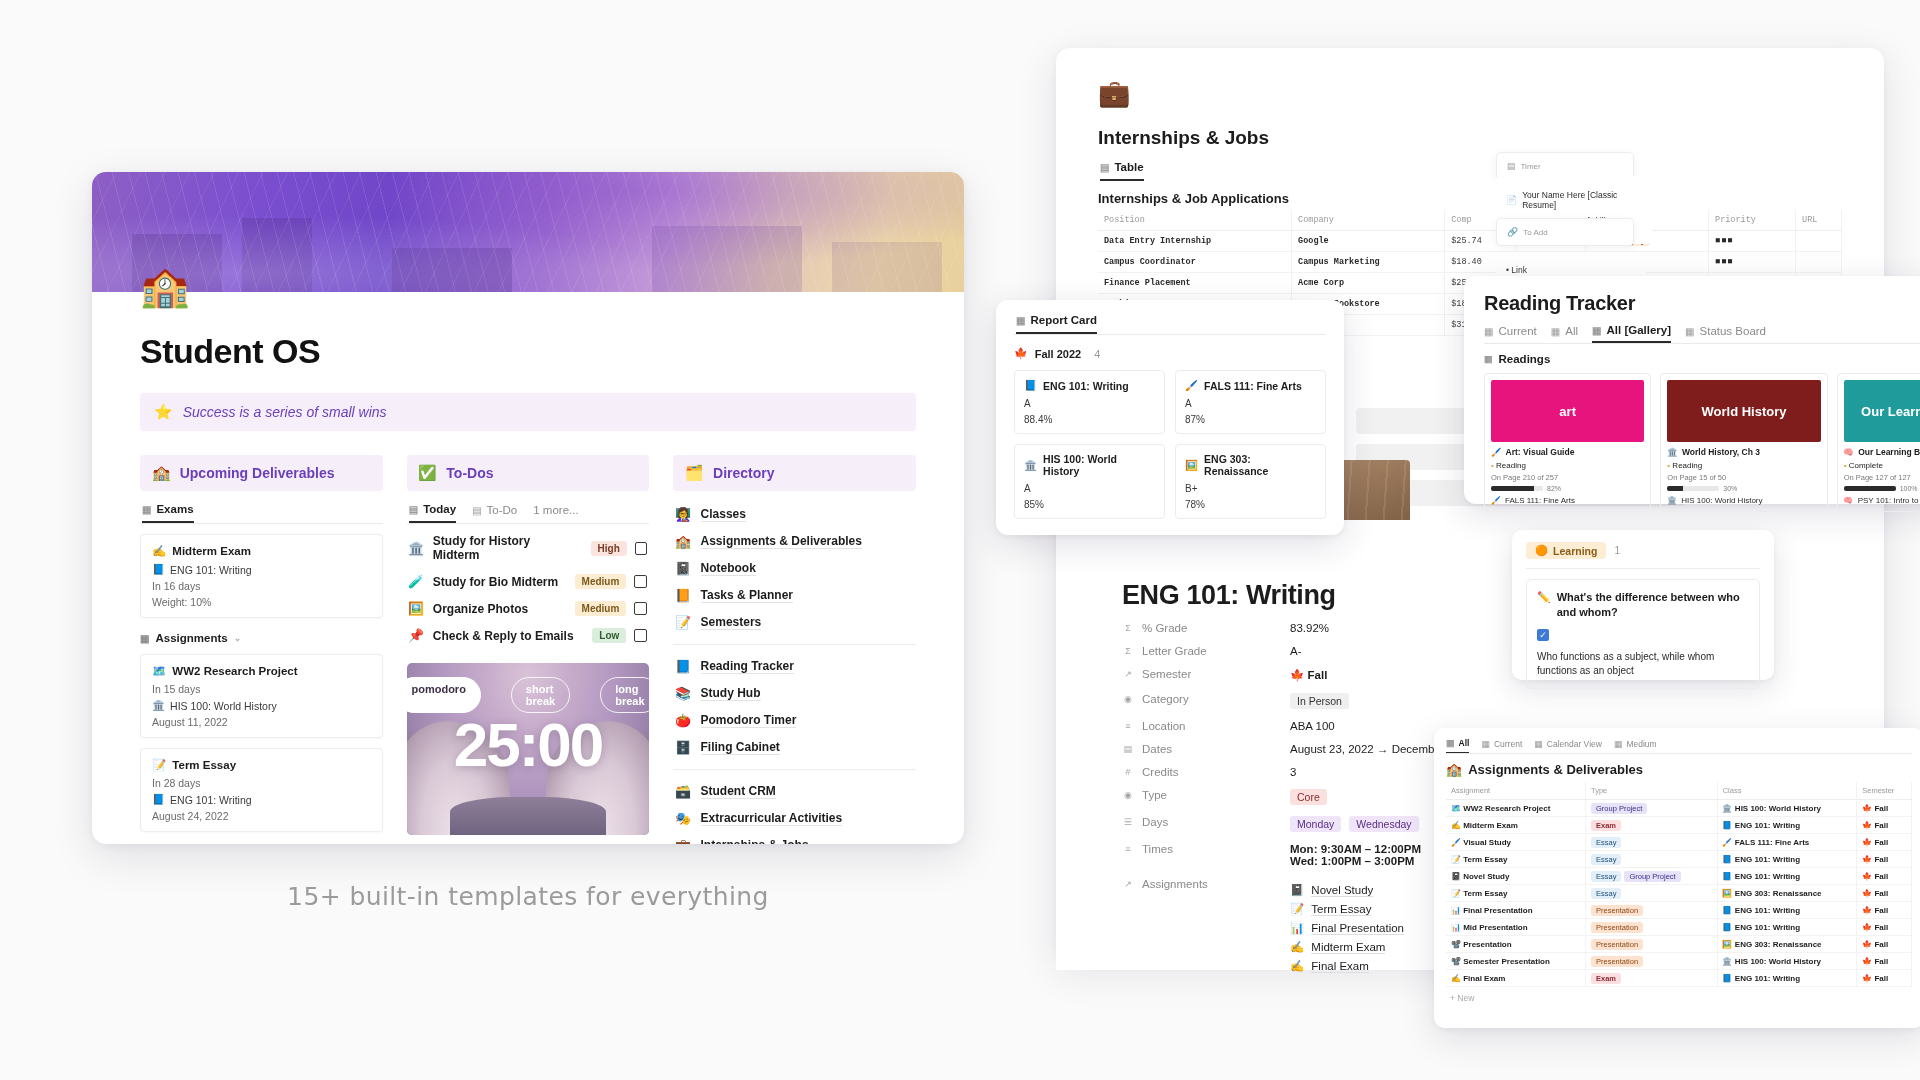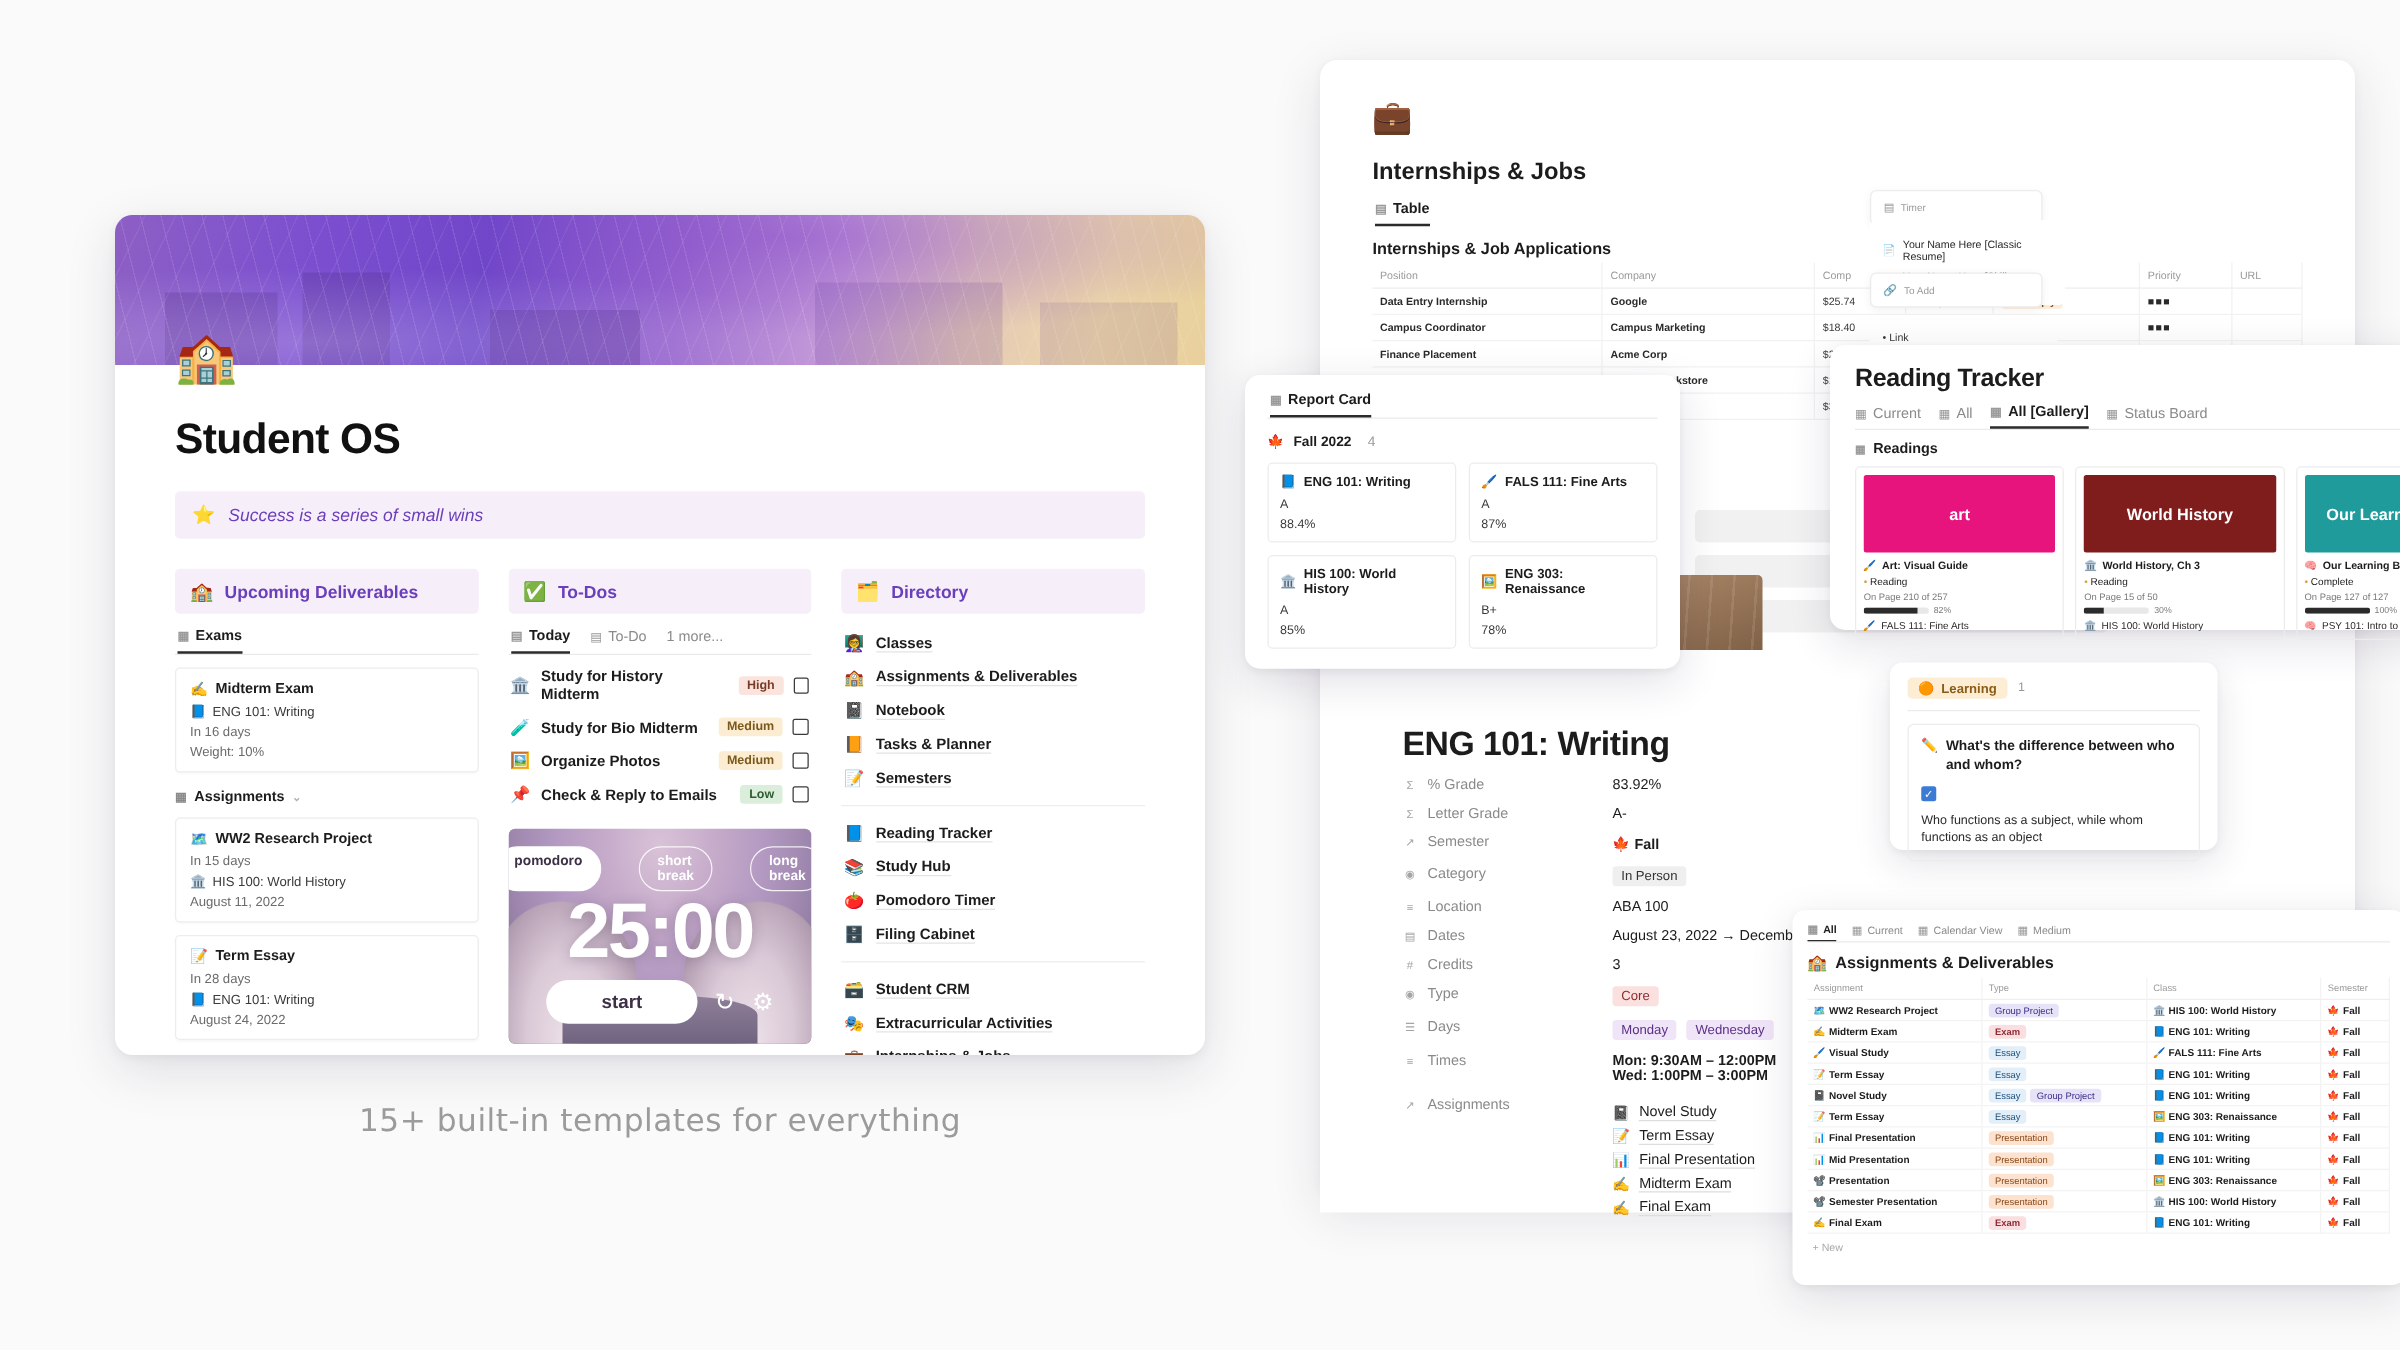--- a/index.html
+++ b/index.html
@@ -123,21 +123,21 @@
 
   
   #internships {
     left:1056px; top:48px; width:828px; height:910px;
     background:#fff; border-radius:14px;
     box-shadow:0 12px 40px rgba(40,30,70,.12), 0 2px 8px rgba(0,0,0,.05);
     padding:30px 42px; overflow:hidden;
   }
   #internships .bigemoji { font-size:26px; }
   #internships h2 { font-size:19px; font-weight:700; margin-top:18px; }
-  .tbl { width:100%; border-collapse:collapse; margin-top:4px; }
+  .tbl { width:100%; border-collapse:collapse; margin-top:4px;font-family:Liberation Mono, monospace; }
   .tbl th { font-size:8.5px; color:#9a9a9a; font-weight:400; text-align:left;
     padding:5px 6px; border-bottom:1px solid #eee; border-right:1px solid #f2f2f2; white-space:nowrap;}
   .tbl td { font-size:8.5px; padding:5px 6px; border-bottom:1px solid #f2f2f2;
     border-right:1px solid #f2f2f2; color:#2a2a2a; font-weight:600; white-space:nowrap;}
   .tbl td.plain { font-weight:400; color:#3a3a3a; }
   .stat { font-size:8px; padding:1px 5px; border-radius:3px; font-weight:600; }
   .stat.toapply { background:#fdebd6; color:#7a5218; }
   .stat.applied { background:#dbe7f7; color:#1f4a7a; }
   .stat.interview { background:#d9ecfa; color:#17567e; }
   .stat.offer { background:#dcefe0; color:#1f5c2f; }
@@ -638,25 +638,20 @@
           <div id="pomodoro">
             <div class="blossomL"></div>
             <div class="blossomR"></div>
             <div class="water"></div>
             <div id="pomo-modes">
                 <div class="pmode on">pomodoro</div>
                 <div class="pmode">short break</div>
                 <div class="pmode">long break</div>
               </div>
             <div id="pomo-time">25:00</div>
-            <div id="pomo-ctrl">
-              <div id="pomo-start">start</div>
-              <span class="pico">↻</span>
-              <span class="pico">⚙</span>
-            </div>
           </div>
         </div>
 
         <div class="col">
           <div class="col-head">
             <span class="em">🗂️</span>
             <span>Directory</span>
           </div>
           <div id="dir-list" style="margin-top:10px">
               <div class="dir-item">

